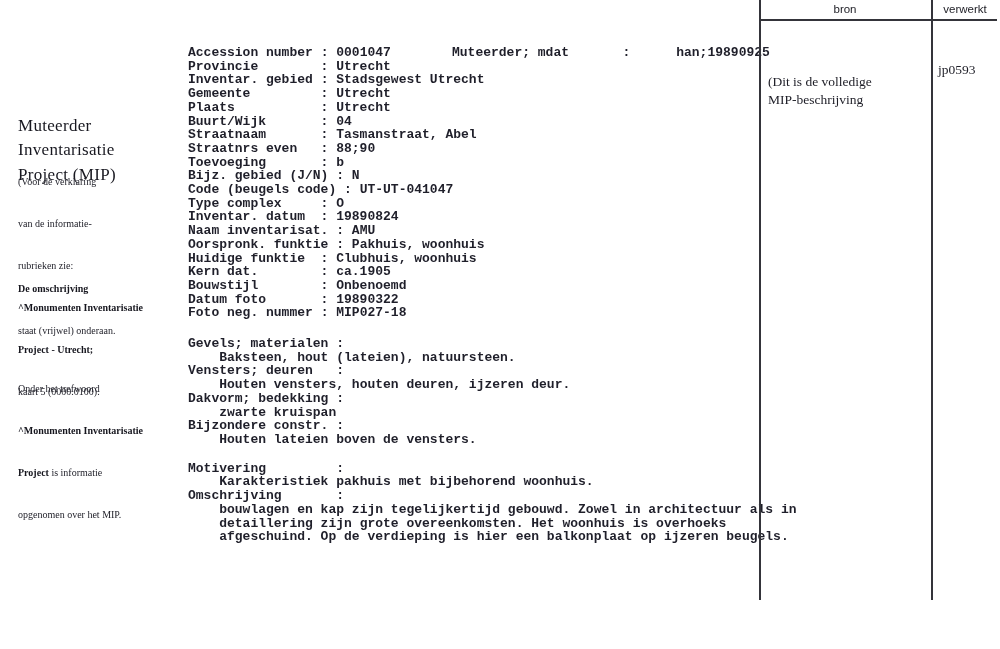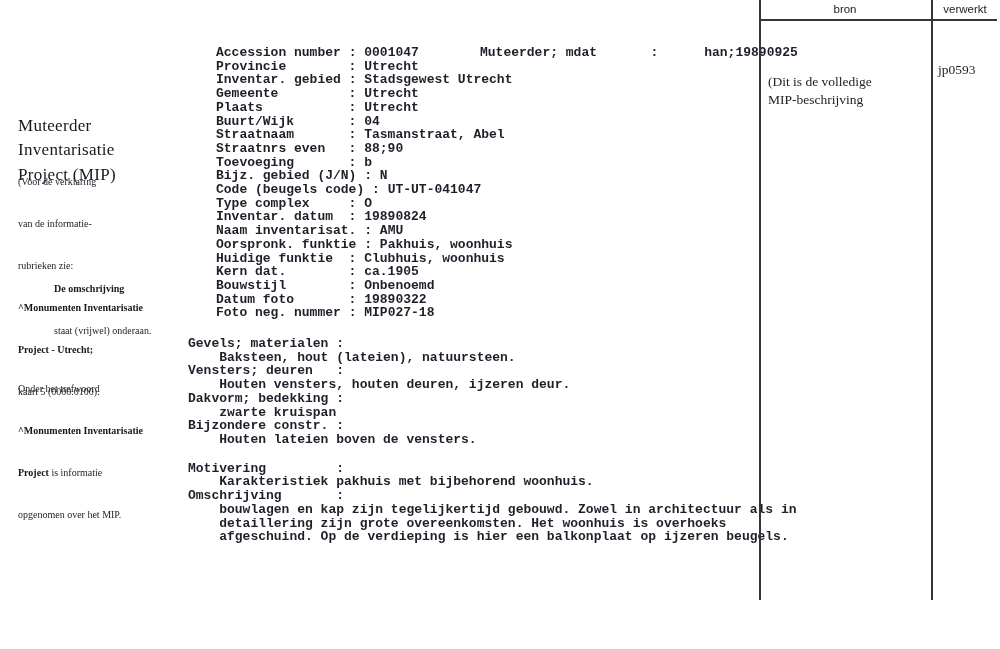--- a/index.html
+++ b/index.html
@@ -11,31 +11,31 @@
   }
   
   .sidebar{position:absolute;left:18px;top:40px;width:165px;}
   .sb-title{
     font-size:17px;line-height:24.5px;letter-spacing:.3px;
     color:#181820;white-space:pre;
   }
   .sb-para{position:absolute;left:0;font-size:10px;line-height:14px;white-space:pre;color:#23232c;}
   .sb-para .b{font-weight:bold;color:#16161e;}
   .p1{top:107px;}
-  .p2{top:214px;margin-left:36px;}
+  .p2{top:214px;}
   .p3{top:314px;}
   
   .main{
     position:absolute;left:188px;top:46px;width:560px;
     font-family:"Liberation Mono", monospace;
     font-size:13px;line-height:13.7px;font-weight:600;
     color:#1f1f2a;
   }
   .frow{display:flex;white-space:pre;}
-  .flbl{display:inline-block;min-width:16ch;white-space:pre;margin-left:28px;}
+  .flbl{display:inline-block;min-width:16ch;white-space:pre;}
   .fsep{padding:0 1ch;}
   .fval{white-space:pre;}
   .mut{position:absolute;left:264px;top:0;display:flex;white-space:pre;gap:38px;}
   .mut .flbl{min-width:16ch;}
   .sections{margin-top:17px;}
   .sections.grp-b{margin-top:15px;}
   .shead{display:flex;white-space:pre;}
   .slbl{display:inline-block;min-width:18ch;white-space:pre;}
   .ssep{padding-left:1ch;}
   .sline{padding-left:4ch;white-space:pre;}

